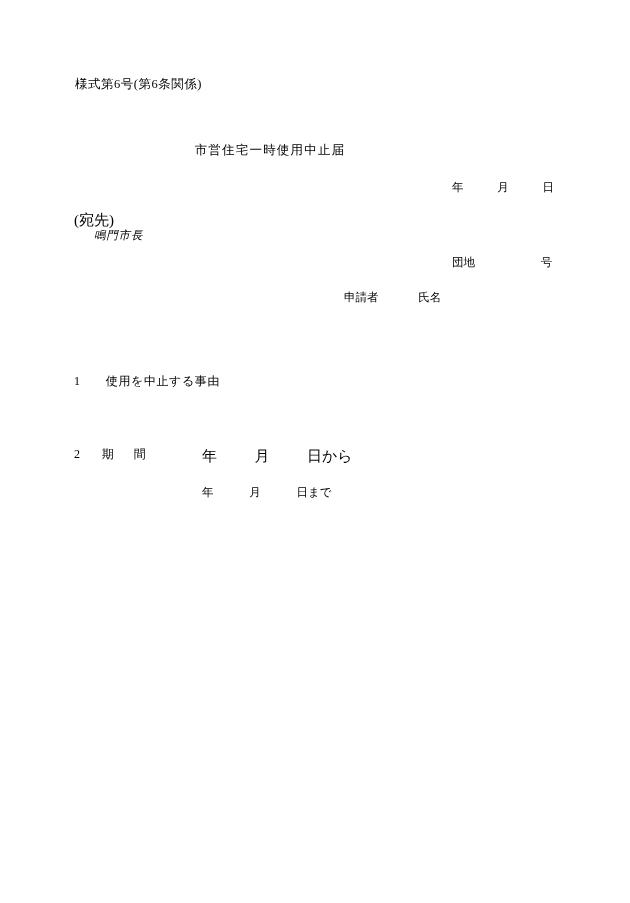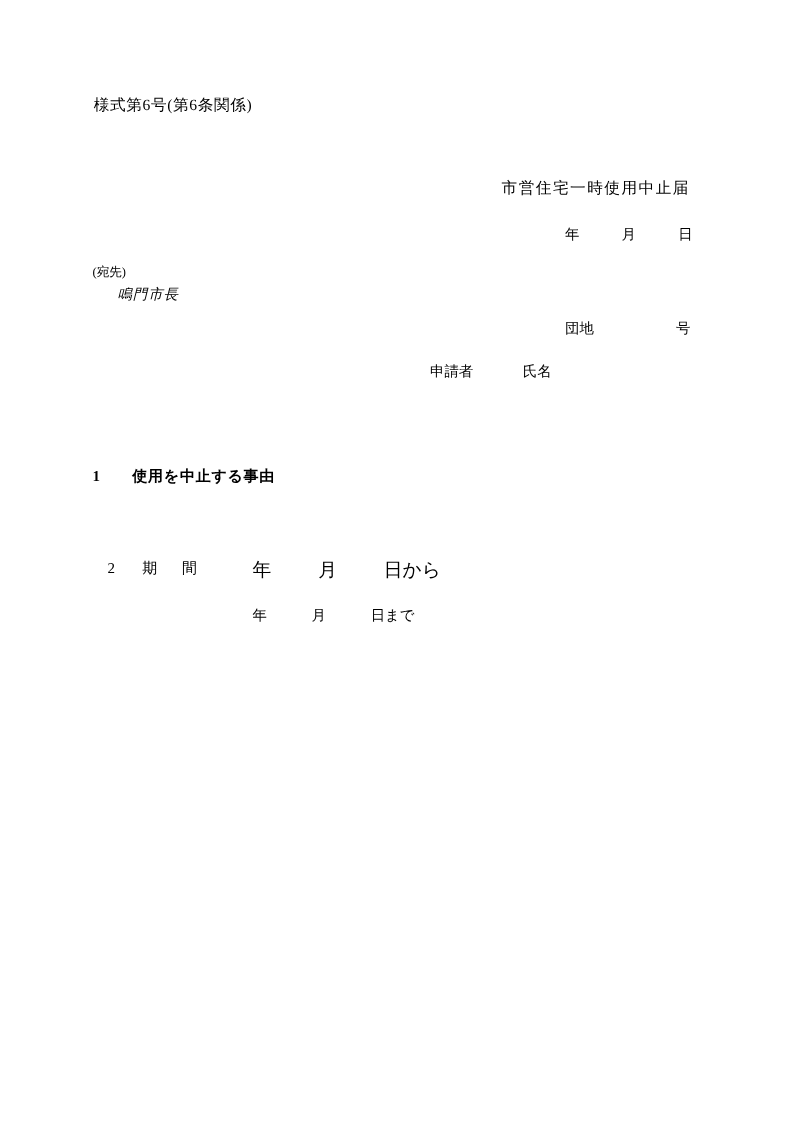--- a/index.html
+++ b/index.html
@@ -31,25 +31,24 @@
     top: 76px;
     font-size: 12.5px;
     letter-spacing: 0.5px;
     white-space: nowrap;
   }
   .doc-title {
     position: absolute;
     left: 0;
     top: 142px;
     width: 540px;
-    text-align: right;
+    text-align: center;
     font-size: 12.5px;
     letter-spacing: 1.2px;
     white-space: nowrap;
-    margin-left: 12px;
   }
   .date-line {
     position: absolute;
     left: 0;
     top: 180px;
     width: 630px;
     font-size: 11.5px;
     white-space: nowrap;
   }
   .date-line .inner {
@@ -59,21 +58,21 @@
   }
   .date-line .seg {
     display: inline-block;
   }
   .sp-nen { display: inline-block; width: 28px; }
   .sp-tsuki { display: inline-block; width: 28px; }
   .addressee-label {
     position: absolute;
     left: 74px;
     top: 211px;
-    font-size: 10px;
+    font-size: 15px;
     white-space: nowrap;
   }
   .addressee-name {
     position: absolute;
     left: 94px;
     top: 228px;
     font-size: 11.5px;
     letter-spacing: 0.8px;
     white-space: nowrap;
     font-style: italic;
@@ -102,31 +101,29 @@
     letter-spacing: 0.6px;
     white-space: nowrap;
   }
   .item1 {
     position: absolute;
     left: 74px;
     top: 373px;
     font-size: 12px;
     letter-spacing: 0.6px;
     white-space: nowrap;
-    font-weight: bold;
   }
   .item1 .num-gap { display: inline-block; width: 18px; }
   .item2 {
     position: absolute;
     left: 74px;
     top: 446px;
     font-size: 12px;
     letter-spacing: 0.6px;
     white-space: nowrap;
-    margin-left: 12px;
   }
   .item2 .num-gap { display: inline-block; width: 14px; }
   .item2 .kikan-gap { display: inline-block; width: 12px; }
   .period-row-1 {
     position: absolute;
     left: 202px;
     top: 447px;
     font-size: 15px;
     white-space: nowrap;
   }

